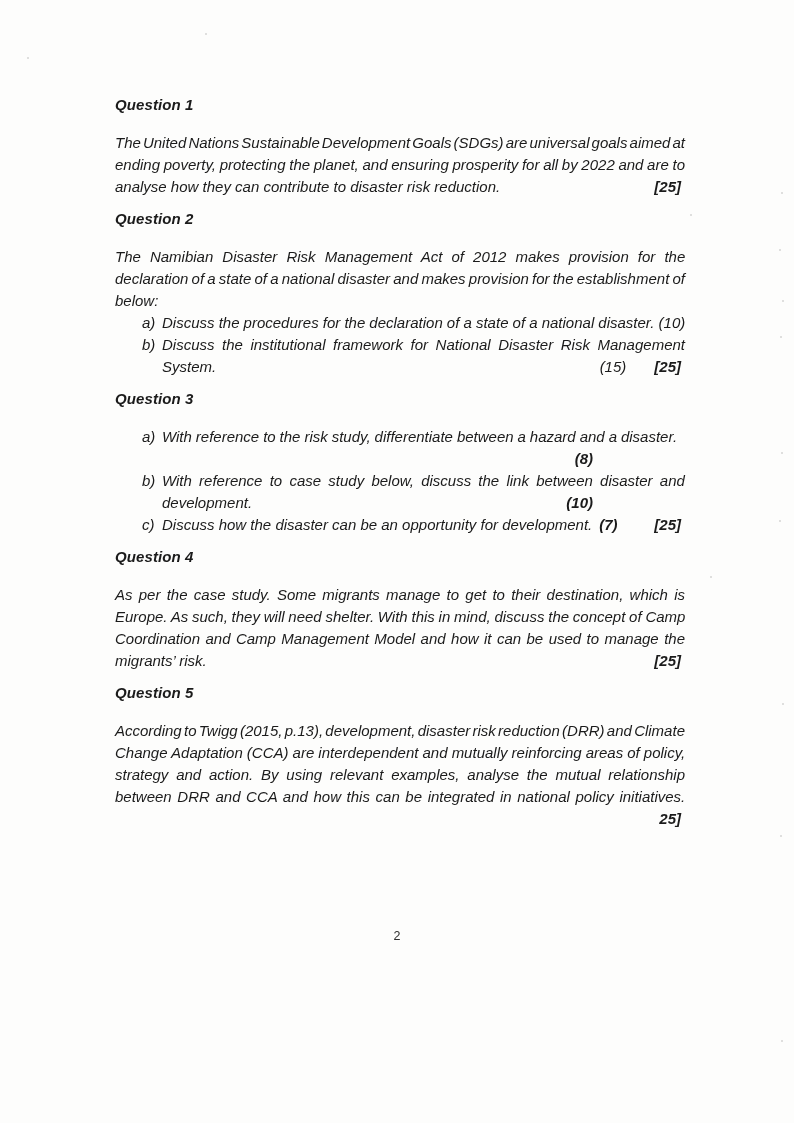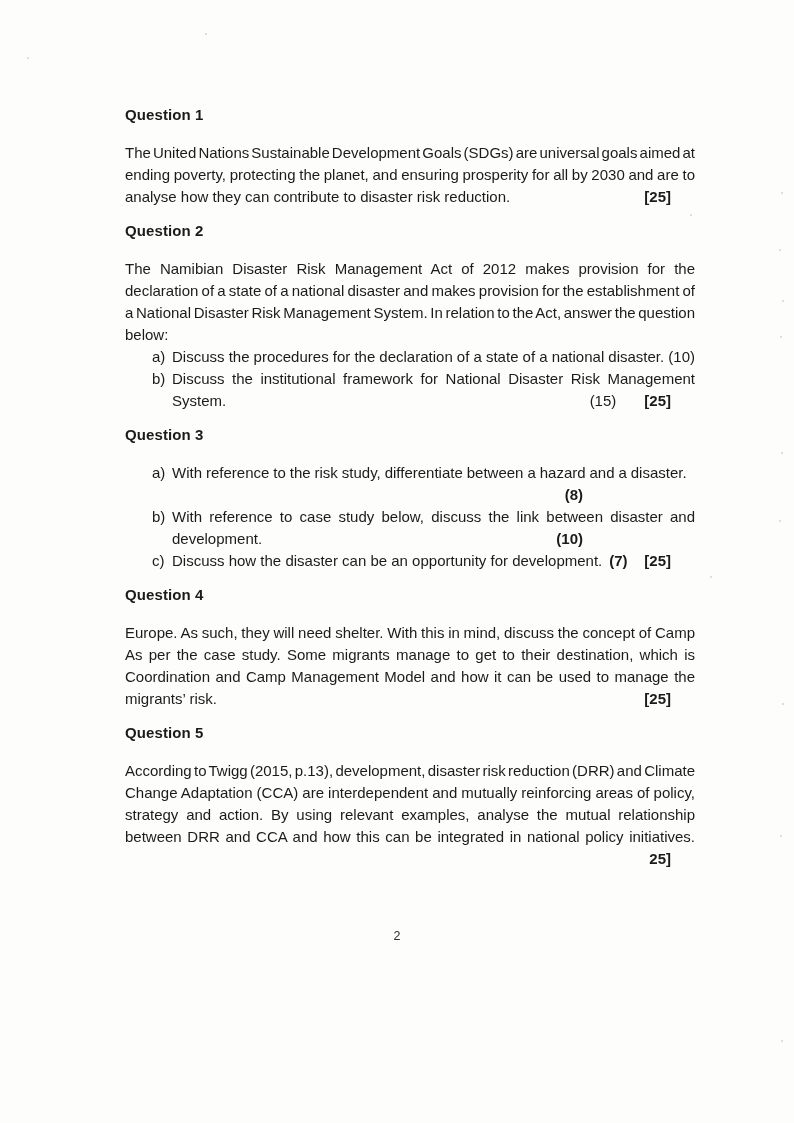--- a/index.html
+++ b/index.html
@@ -6,21 +6,21 @@
   .page{
     position:relative;
     width:794px;height:1123px;
     background:#fdfdfc;
     font-family:"Liberation Sans","DejaVu Sans",sans-serif;
     font-size:15px;line-height:22px;
     color:#1b1b1b;
     overflow:hidden;
   }
   .content{position:absolute;left:113px;top:92px;width:570px;}
-  .q-section{margin:12px;}
+  .q-section{margin:2px;font-style:italic;}
   .q-section + .q-section{margin-top:10px;}
   .q-heading{font-weight:700;height:22px;margin-bottom:16px;letter-spacing:.1px;}
   .line{display:flex;align-items:baseline;height:22px;white-space:pre;overflow:visible;}
   .t{flex:none;text-align:right;}
   .li{display:flex;}
   .li-marker{flex:none;margin-left:27px;width:20px;}
   .li-body{flex:1;min-width:0;}
   .mark{flex:none;font-weight:700;}
   .mark.regular{font-weight:400;}
   .mark-after{margin-left:7px;}
@@ -34,30 +34,29 @@
 </style>
 </head>
 <body>
 
 <div class="page">
   <div class="content">
       <div class="q-section">
         <div class="q-heading">Question 1</div>
         <div class="q-para">
           <div class="line"><span class="t fill" style="word-spacing: -2.07244px;">The United Nations Sustainable Development Goals (SDGs) are universal goals aimed at</span></div>
-          <div class="line"><span class="t fill" style="word-spacing: -0.483259px;">ending poverty, protecting the planet, and ensuring prosperity for all by 2030 and are to</span></div>
+          <div class="line"><span class="t fill" style="word-spacing: -0.483259px;">ending poverty, protecting the planet, and ensuring prosperity for all by 2022 and are to</span></div>
           <div class="line"><span class="t">analyse how they can contribute to disaster risk reduction.</span><span class="mark mark-right">[25]</span></div>
         </div>
       </div>
       <div class="q-section">
         <div class="q-heading">Question 2</div>
         <div class="q-para">
           <div class="line"><span class="t fill" style="word-spacing: 4.90199px;">The Namibian Disaster Risk Management Act of 2012 makes provision for the</span></div>
           <div class="line"><span class="t fill" style="word-spacing: -0.976562px;">declaration of a state of a national disaster and makes provision for the establishment of</span></div>
-          <div class="line"><span class="t fill" style="word-spacing: -1.4976px;">a National Disaster Risk Management System. In relation to the Act, answer the question</span></div>
           <div class="line"><span class="t">below:</span></div>
         </div>
         <div class="q-list">
           <div class="li">
             <span class="li-marker">a)</span>
             <div class="li-body">
               <div class="line"><span class="t fill" style="word-spacing: -0.0480769px;">Discuss the procedures for the declaration of a state of a national disaster. (10)</span></div>
             </div>
           </div>
           <div class="li">
@@ -90,22 +89,22 @@
             <span class="li-marker">c)</span>
             <div class="li-body">
               <div class="line"><span class="t">Discuss how the disaster can be an opportunity for development.</span><span class="mark mark-after">(7)</span><span class="mark mark-right">[25]</span></div>
             </div>
           </div>
         </div>
       </div>
       <div class="q-section">
         <div class="q-heading">Question 4</div>
         <div class="q-para">
+          <div class="line"><span class="t fill" style="word-spacing: 2.08259px;">As per the case study. Some migrants manage to get to their destination, which is</span></div>
           <div class="line"><span class="t fill" style="word-spacing: -0.408333px;">Europe. As such, they will need shelter. With this in mind, discuss the concept of Camp</span></div>
-          <div class="line"><span class="t fill" style="word-spacing: 2.08259px;">As per the case study. Some migrants manage to get to their destination, which is</span></div>
           <div class="line"><span class="t fill" style="word-spacing: 1.25361px;">Coordination and Camp Management Model and how it can be used to manage the</span></div>
           <div class="line"><span class="t">migrants’ risk.</span><span class="mark mark-right">[25]</span></div>
         </div>
       </div>
       <div class="q-section">
         <div class="q-heading">Question 5</div>
         <div class="q-para">
           <div class="line"><span class="t fill" style="word-spacing: -1.89489px;">According to Twigg (2015, p.13), development, disaster risk reduction (DRR) and Climate</span></div>
           <div class="line"><span class="t fill" style="word-spacing: -0.090625px;">Change Adaptation (CCA) are interdependent and mutually reinforcing areas of policy,</span></div>
           <div class="line"><span class="t fill" style="word-spacing: 3.63594px;">strategy and action. By using relevant examples, analyse the mutual relationship</span></div>

